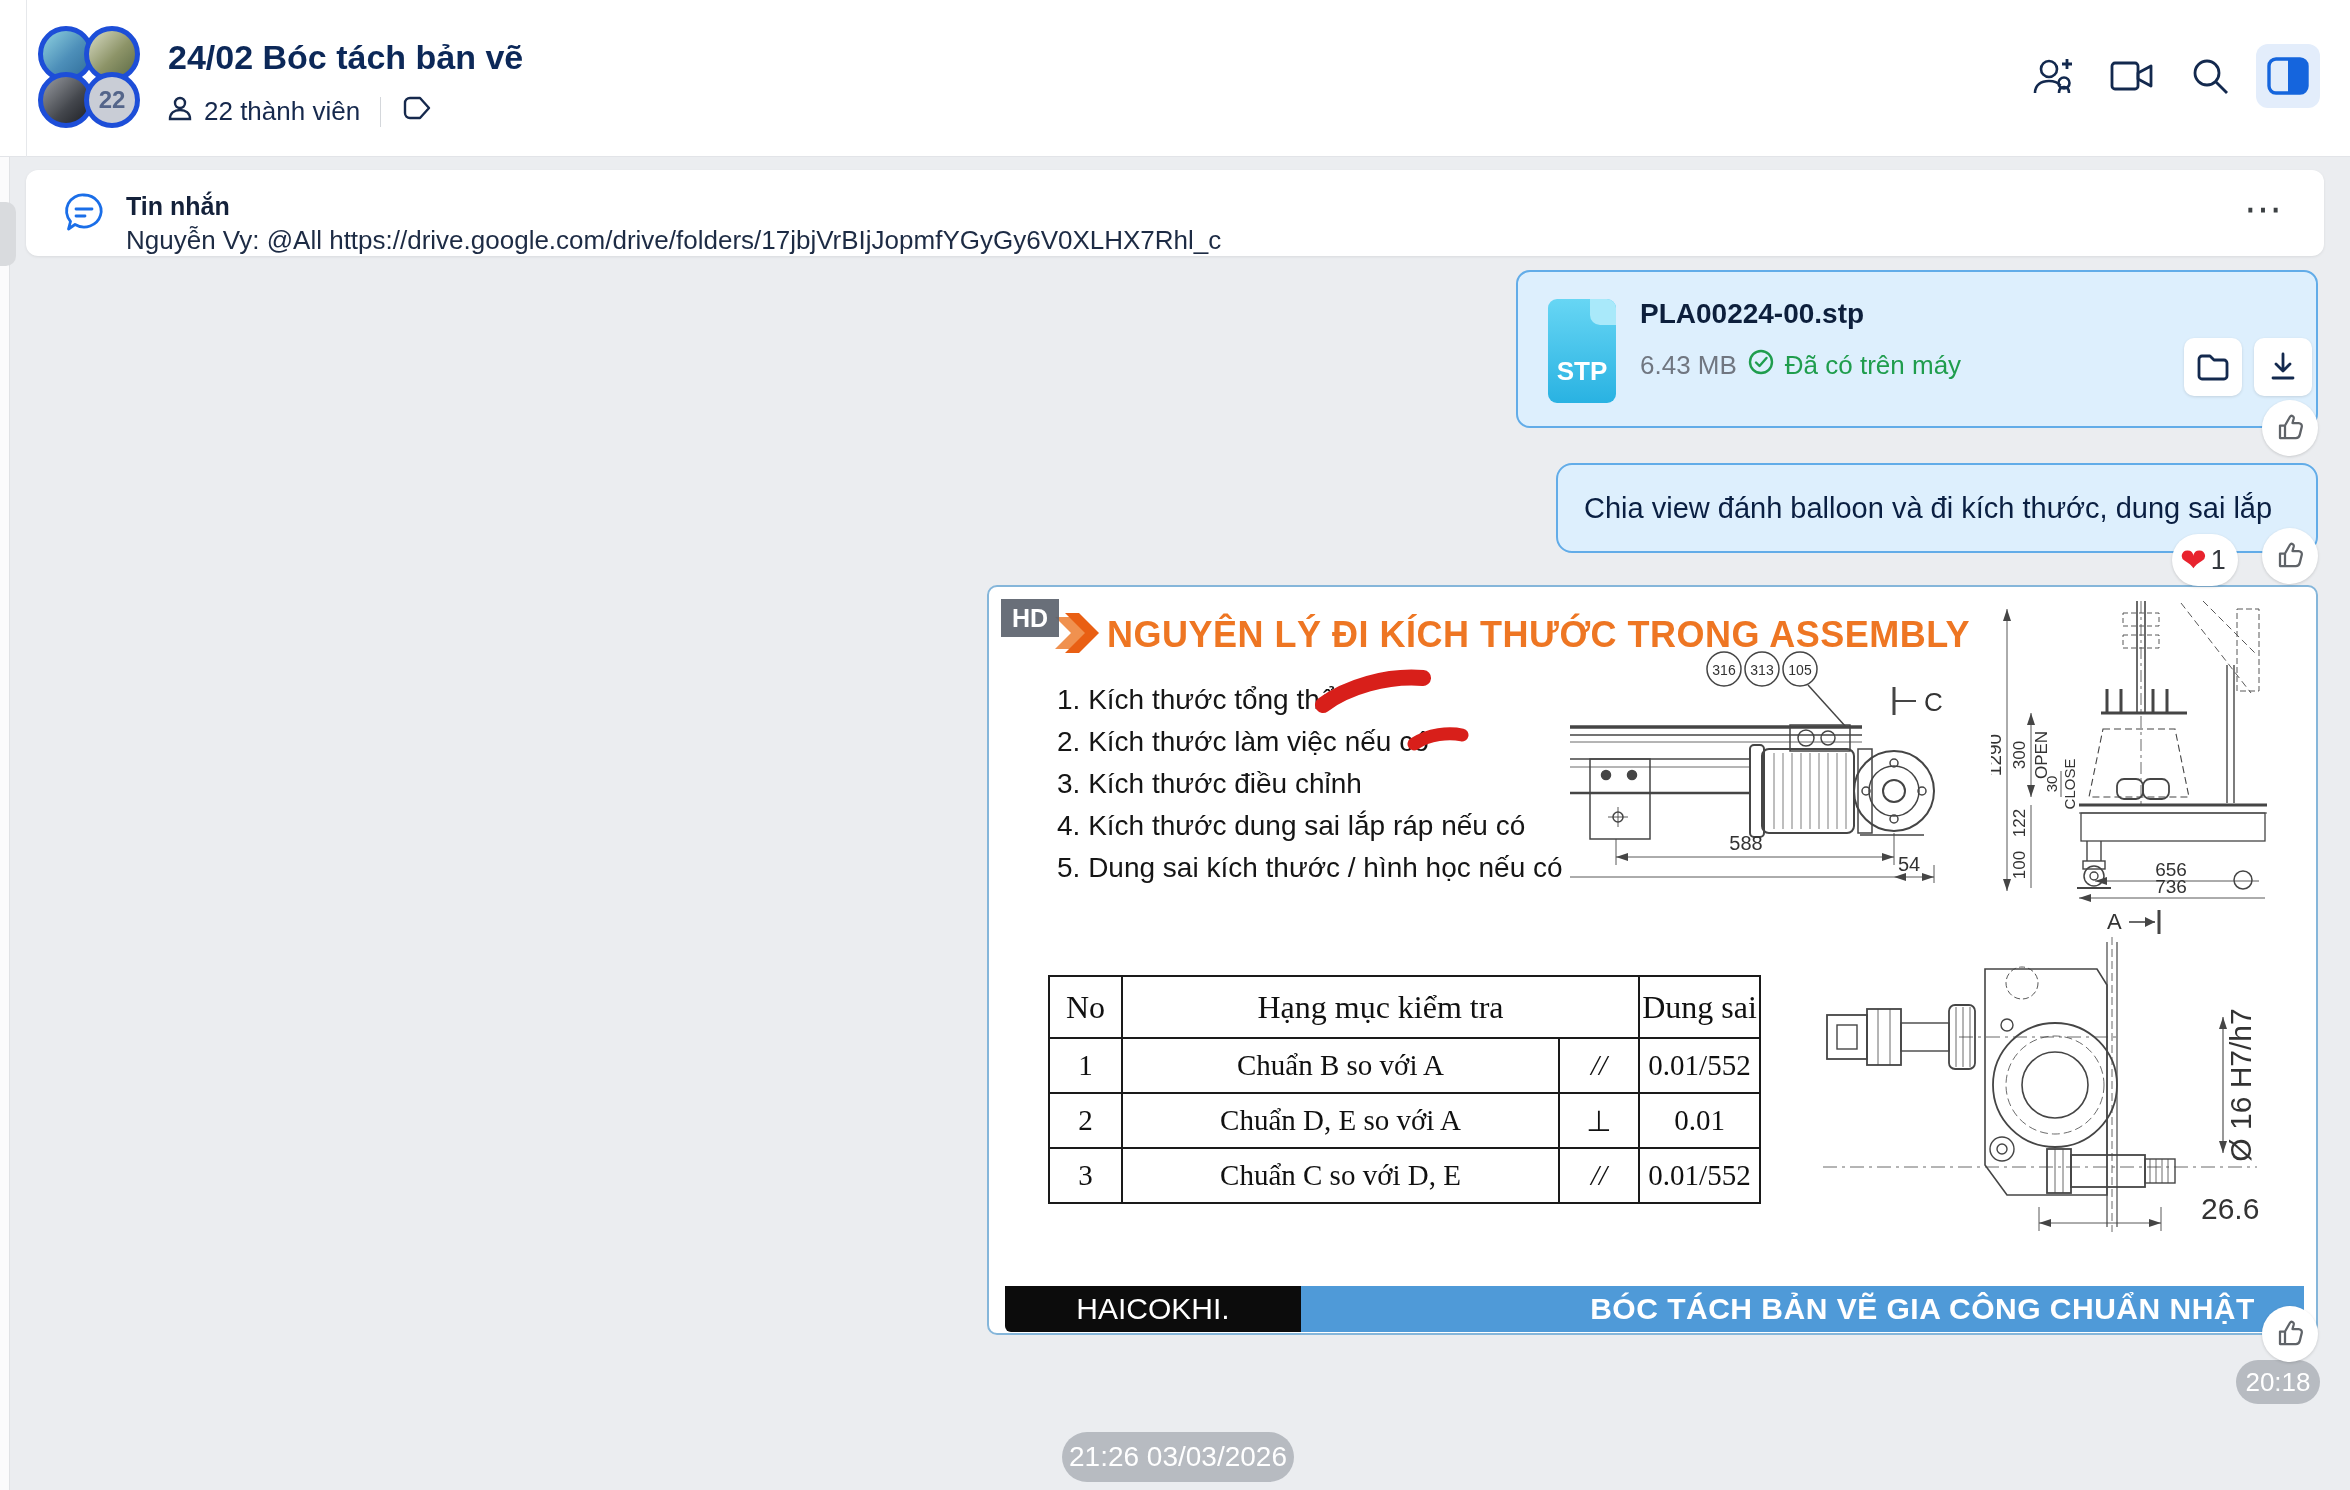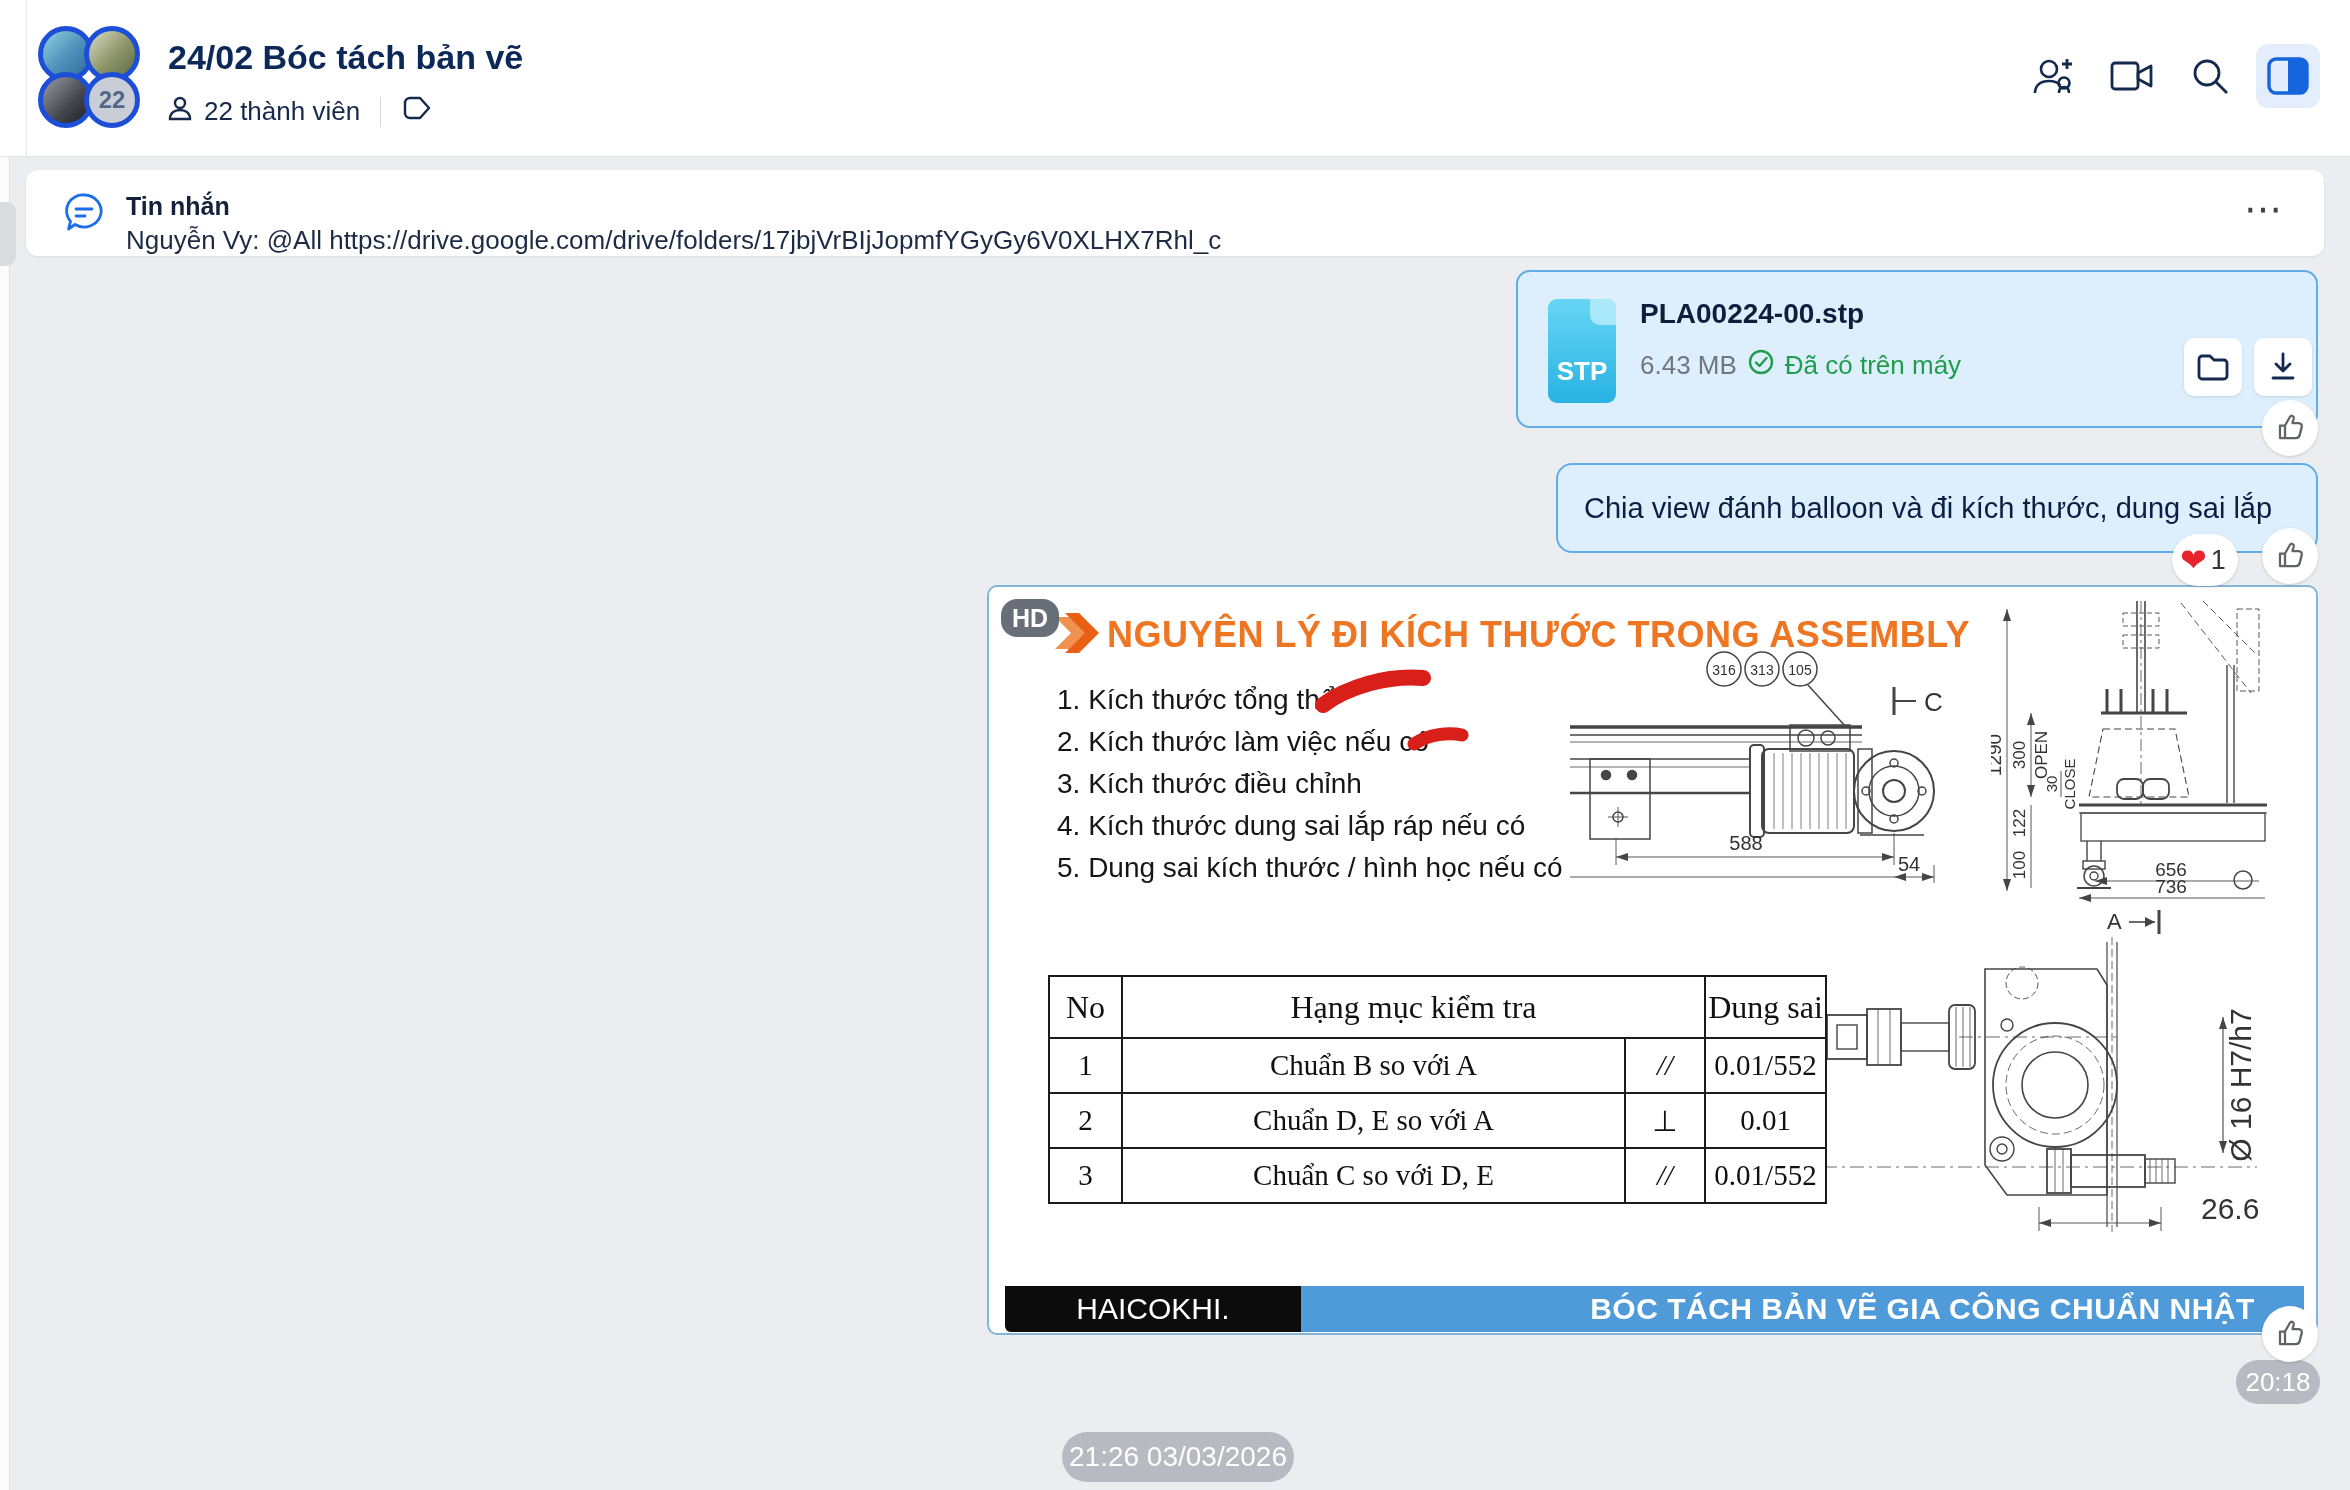--- a/index.html
+++ b/index.html
@@ -50,21 +50,21 @@
 
   .thumb-btn { position:absolute; width:56px; height:56px; background:#ffffff; border-radius:50%; box-shadow:0 1px 3px rgba(0,0,0,.15); display:flex; align-items:center; justify-content:center; cursor:pointer; z-index:6; }
 
   .text-bubble { position:absolute; left:1556px; top:463px; width:762px; height:90px; background:#ddeffd; border:2px solid #62ace8; border-radius:16px; display:flex; align-items:center; padding:0 26px; font-size:29px; color:#0a1f42; }
   .reaction-pill { position:absolute; left:2172px; top:534px; height:52px; background:#ffffff; border-radius:26px; box-shadow:0 1px 3px rgba(0,0,0,.15); display:flex; align-items:center; padding:0 12px 0 8px; gap:4px; z-index:6; cursor:pointer; }
   .reaction-heart { font-size:32px; color:#e8232e; line-height:1; }
   .reaction-count { font-size:27px; color:#33373d; }
 
   
   .img-msg { position:absolute; left:987px; top:585px; width:1331px; height:750px; background:#ffffff; border:2px solid #85b6da; border-radius:10px; overflow:hidden; cursor:pointer; }
-  .hd-badge { position:absolute; left:12px; top:12px; width:58px; height:38px; background:rgba(92,99,110,.92); border-radius:16px; color:#fff; font-weight:700; font-size:25px; display:flex; align-items:center; justify-content:center; z-index:2; }
+  .hd-badge { position:absolute; left:12px; top:12px; width:58px; height:38px; background:rgba(92,99,110,.92); border-radius:0; color:#fff; font-weight:700; font-size:25px; display:flex; align-items:center; justify-content:center; z-index:2; }
   .img-title-row { position:absolute; left:24px; top:24px; display:flex; align-items:center; }
   .img-title { margin-left:8px; font-size:36px; font-weight:700; color:#ee7623; letter-spacing:.5px; }
   .kt-list { position:absolute; left:68px; top:92px; width:580px; font-size:28px; color:#151515; }
   .kt-list .row { height:42px; display:flex; align-items:center; }
   .marker { position:absolute; }
   .m1 { left:326px; top:80px; }
   .m2 { left:418px; top:136px; }
 
   .spec-table { position:absolute; left:59px; top:388px; border-collapse:collapse; font-family:"Liberation Serif", serif; color:#111; background:#fff; }
   .spec-table th, .spec-table td { border:2px solid #1a1a1a; text-align:center; vertical-align:middle; }
@@ -414,21 +414,21 @@
 
     <table class="spec-table">
       <tbody>
           <tr>
         <th class="col-no">No</th>
         <th class="col-item" colspan="2">Hạng mục kiểm tra</th>
         <th class="col-tol">Dung sai</th>
       </tr>
       <tr>
         <td class="col-no">1</td>
-        <td style="width:503px">Chuẩn B so với A</td>
+        <td style="width:437px">Chuẩn B so với A</td>
         <td class="col-sym sym">//</td>
         <td class="col-tol">0.01/552</td>
       </tr>
       <tr>
         <td class="col-no">2</td>
         <td>Chuẩn D, E so với A</td>
         <td class="col-sym">⊥</td>
         <td class="col-tol">0.01</td>
       </tr>
       <tr>

